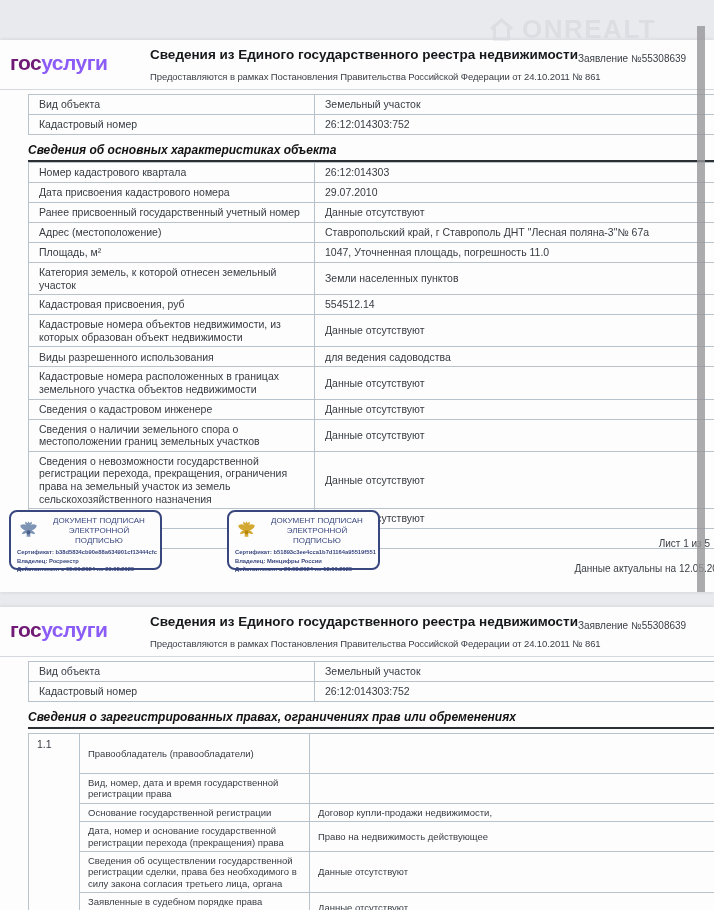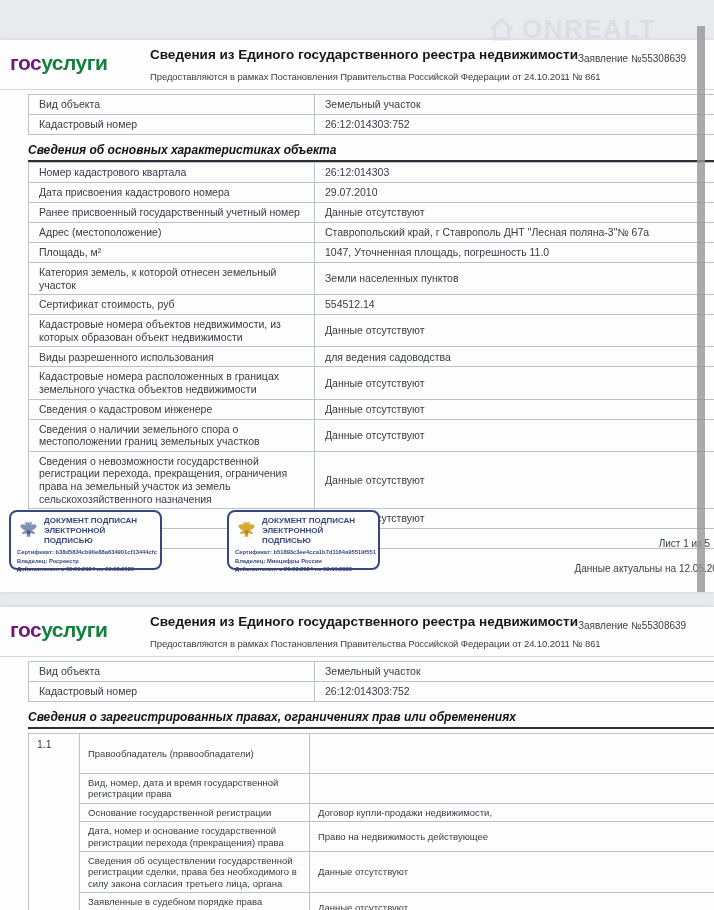--- a/index.html
+++ b/index.html
@@ -10,21 +10,21 @@
     color:#373c42;
   }
   .page{position:absolute;left:0;width:714px;background:#fdfdfe;overflow:hidden;box-shadow:0 0 4px rgba(0,0,0,.12);}
   #page1{top:40px;height:552px;}
   #page2{top:607px;height:303px;}
 
   
   .page-header{position:relative;height:49px;border-bottom:1px solid #d5d8dc;}
   .logo{position:absolute;left:10px;top:11px;font-size:21px;font-weight:bold;letter-spacing:-.5px;}
   .logo .p1{color:#701a75;}
-  .logo .p2{color:#15803d;}
+  .logo .p2{color:#8b5cf6;}
   .hdr-center{position:absolute;left:150px;top:7px;width:455px;}
   .hdr-title{font-size:13.5px;font-weight:bold;color:#16181a;line-height:1.15;}
   .hdr-sub{font-size:9.5px;color:#3c4046;margin-top:8px;letter-spacing:-.1px;}
   .hdr-app{position:absolute;left:578px;top:13px;font-size:10px;color:#3c4046;white-space:nowrap;}
 
   
   .tbl{margin:4px 0 0 28px;border-top:1px solid #b9c3cb;border-left:1px solid #b9c3cb;font-size:10.5px;line-height:1.2;}
   .trow{display:flex;border-bottom:1px solid #b9c3cb;align-items:center;min-height:20px;box-sizing:border-box;}
   .trow .c1{width:265px;padding:3px 10px;border-right:1px solid #b9c3cb;align-self:stretch;display:flex;align-items:center;box-sizing:content-box;}
   .trow .c2{flex:1;padding:3px 10px;}
@@ -38,21 +38,21 @@
   .rrow{display:flex;border-bottom:1px solid #b9c3cb;align-items:center;min-height:18px;box-sizing:border-box;}
   .rrow .c1{width:213px;padding:3px 8px;border-right:1px solid #b9c3cb;align-self:stretch;display:flex;align-items:center;box-sizing:content-box;}
   .rrow .c2{flex:1;padding:3px 8px;}
   .rrow.tall{min-height:40px;}
 
   
   .stamp{position:absolute;width:153px;height:60px;border:2px solid #39477f;border-radius:8px;background:#fdfdfe;box-sizing:border-box;padding:4px 6px 3px;}
   #stamp1{left:9px;top:470px;}
   #stamp2{left:227px;top:470px;}
   .stamp-top{display:flex;align-items:center;gap:4px;}
-  .stamp-title{flex:1;font-size:8px;font-weight:bold;color:#39477f;text-align:left;line-height:1.25;}
+  .stamp-title{flex:1;font-size:8px;font-weight:normal;color:#39477f;text-align:center;line-height:1.25;}
   .eagle{width:23px;height:23px;flex:0 0 auto;}
   .stamp-lines{margin-top:2px;font-size:5.8px;font-weight:bold;color:#39477f;line-height:1.5;white-space:nowrap;}
 
   .sheet-no{position:absolute;top:498px;right:4px;font-size:10px;color:#3c4046;white-space:nowrap;}
   .actual-on{position:absolute;top:523px;right:-15px;font-size:10px;color:#3c4046;white-space:nowrap;}
 
   
   .watermark{position:absolute;top:14px;left:488px;display:flex;align-items:center;gap:7px;z-index:6;opacity:.85;}
   .watermark-text{font-size:26px;font-weight:bold;letter-spacing:1.5px;color:#dbdce1;}
 
@@ -123,21 +123,21 @@
         <div class="c1">Площадь, м²</div>
         <div class="c2">1047, Уточненная площадь, погрешность 11.0</div>
       </div>
 
       <div class="trow">
         <div class="c1">Категория земель, к которой отнесен земельный участок</div>
         <div class="c2">Земли населенных пунктов</div>
       </div>
 
       <div class="trow">
-        <div class="c1">Сертификат стоимость, руб</div>
+        <div class="c1">Кадастровая присвоения, руб</div>
         <div class="c2">554512.14</div>
       </div>
 
       <div class="trow">
         <div class="c1">Кадастровые номера объектов недвижимости, из которых образован объект недвижимости</div>
         <div class="c2">Данные отсутствуют</div>
       </div>
 
       <div class="trow">
         <div class="c1">Виды разрешенного использования</div>

